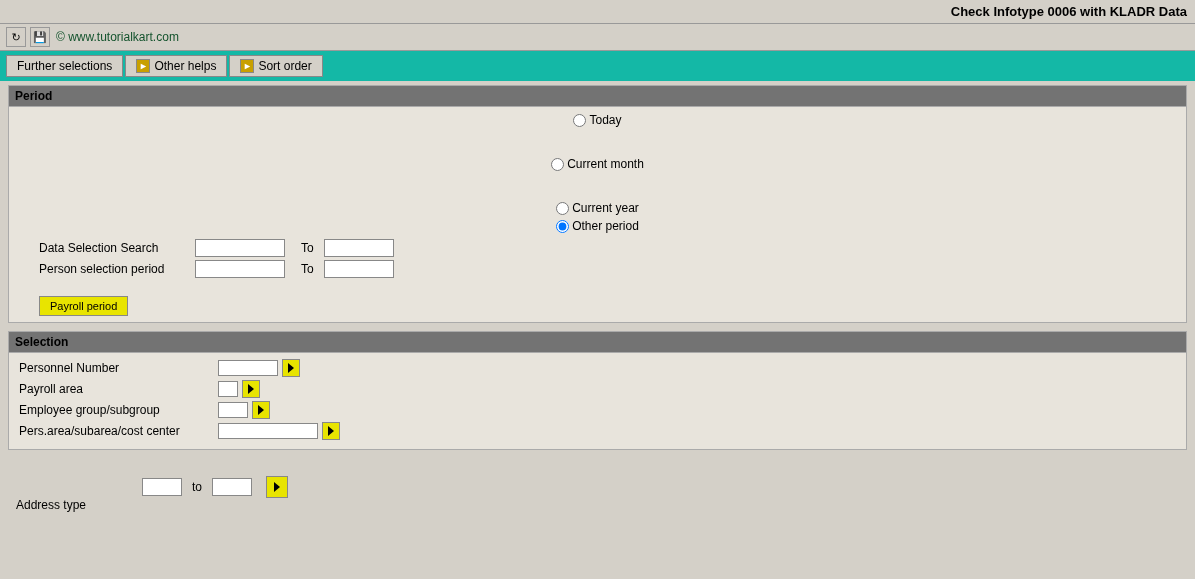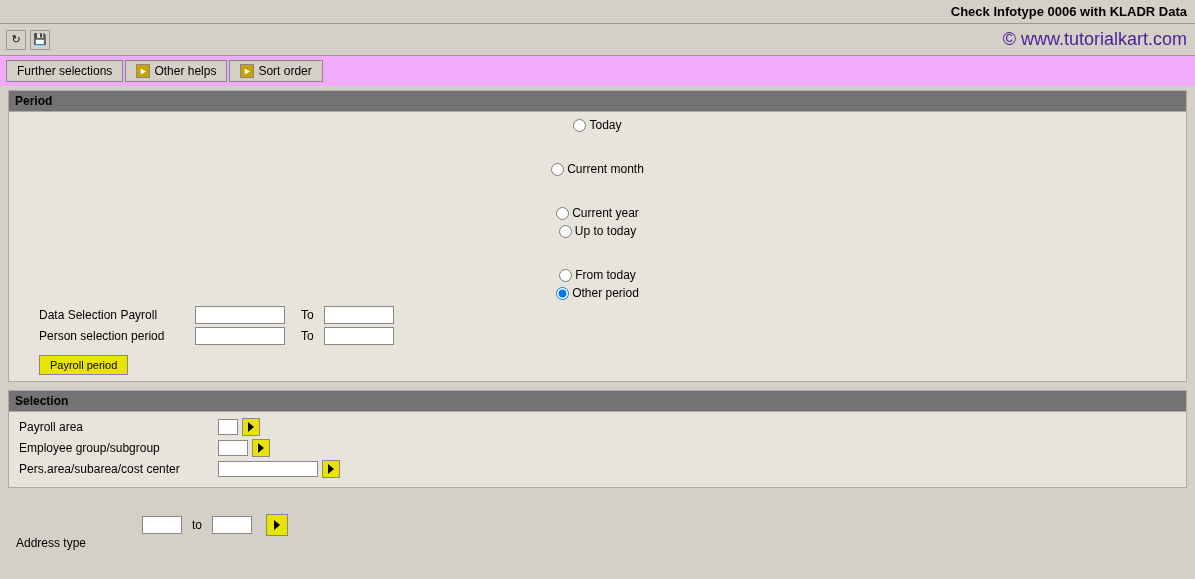--- a/index.html
+++ b/index.html
@@ -32,28 +32,28 @@
       height: 20px;
       border: 1px solid #999;
       background: #d4d0c8;
       display: inline-flex;
       align-items: center;
       justify-content: center;
       cursor: pointer;
       font-size: 11px;
     }
     .watermark {
-      text-align: right;
-      color: #4c1d95;
-      font-size: 18px;
+      text-align: left;
+      color: #14532d;
+      font-size: 12px;
       padding: 2px;
       flex: 1;
     }
     .tab-bar {
-      background: #f0abfc;
+      background: #14b8a6;
       padding: 4px 6px;
       display: flex;
       align-items: center;
       gap: 0;
     }
     .tab-btn {
       background: #d4d0c8;
       border: 1px solid #888;
       padding: 3px 10px;
       font-size: 12px;
@@ -135,21 +135,21 @@
       color: #000;
       margin-left: 10px;
       margin-right: 4px;
     }
     .payroll-btn {
       background: #e8e400;
       border: 1px solid #888;
       padding: 3px 10px;
       font-size: 11px;
       cursor: pointer;
-      margin-top: 4px;
+      margin-top: 12px;
       margin-left: 20px;
     }
     .selection-row {
       display: flex;
       align-items: center;
       gap: 4px;
       margin-bottom: 3px;
     }
     .sel-label {
       min-width: 195px;
@@ -252,40 +252,30 @@
         <label class="radio-item">
           <input type="radio" name="period" value="current_month" style="">
           <span>Current month</span>
         </label>
         <label class="radio-item">
           <input type="radio" name="period" value="current_year" style="">
           <span>Current year</span>
         </label>
       </div>
 
-      <div class="radio-row">
-        <label class="radio-item">
-          <input type="radio" name="period" value="up_to_today" style="">
-          <span>Up to today</span>
-        </label>
-        <label class="radio-item">
-          <input type="radio" name="period" value="from_today" style="">
-          <span>From today</span>
-        </label>
-      </div>
 
       <div class="radio-row" style="margin-bottom:6px;">
         <label class="radio-item">
           <input type="radio" name="period" value="other_period" checked="" style="">
           <span>Other period</span>
         </label>
       </div>
 
       <div class="field-row">
-        <span class="field-label">Data Selection Payroll</span>
+        <span class="field-label">Data Selection Search</span>
         <input type="text" class="field-input" style="width: 90px;">
         <span class="to-label">To</span>
         <input type="text" class="field-input" style="width: 70px;">
       </div>
 
       <div class="field-row">
         <span class="field-label">Person selection period</span>
         <input type="text" class="field-input" style="width: 90px;">
         <span class="to-label">To</span>
         <input type="text" class="field-input" style="width: 70px;">
@@ -298,20 +288,27 @@
       </div>
     </div>
   </div>
 
   <div class="section-box">
     <div class="section-title">
       <span>Selection</span>
     </div>
     <div class="section-body">
 
+      <div class="selection-row">
+        <span class="sel-label">Personnel Number</span>
+        <input type="text" class="sel-input" style="width: 60px;">
+        <button class="arrow-btn">
+            <span class="arrow-btn-inner"></span>
+          </button>
+      </div>
 
 
 
       <div class="selection-row">
         <span class="sel-label">Payroll area</span>
         <input type="text" class="sel-input" style="width: 20px;">
         <button class="arrow-btn">
             <span class="arrow-btn-inner"></span>
           </button>
       </div>

